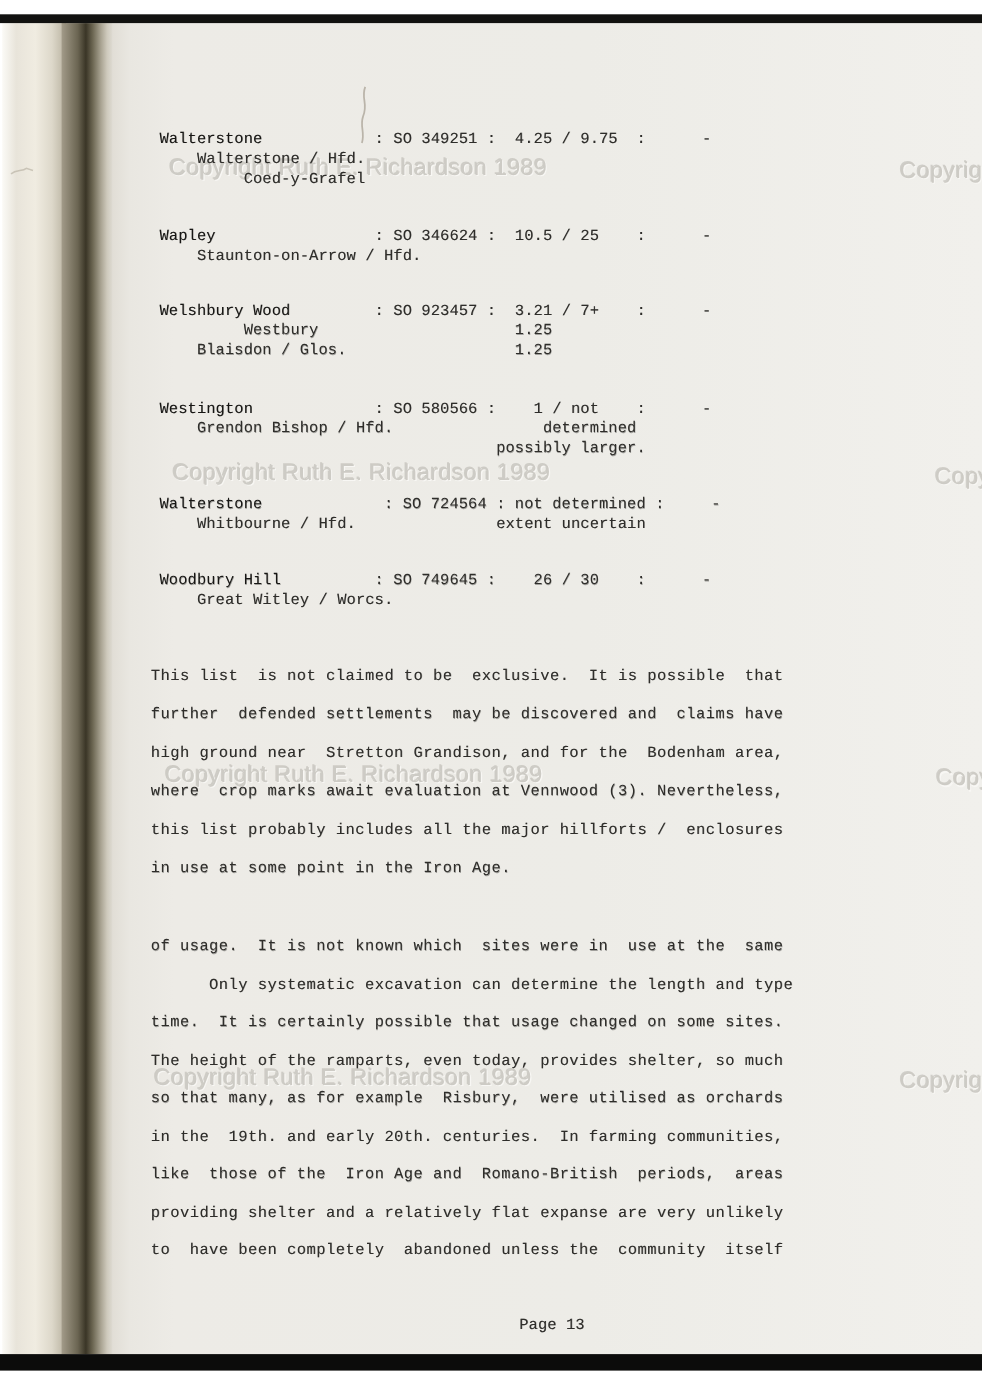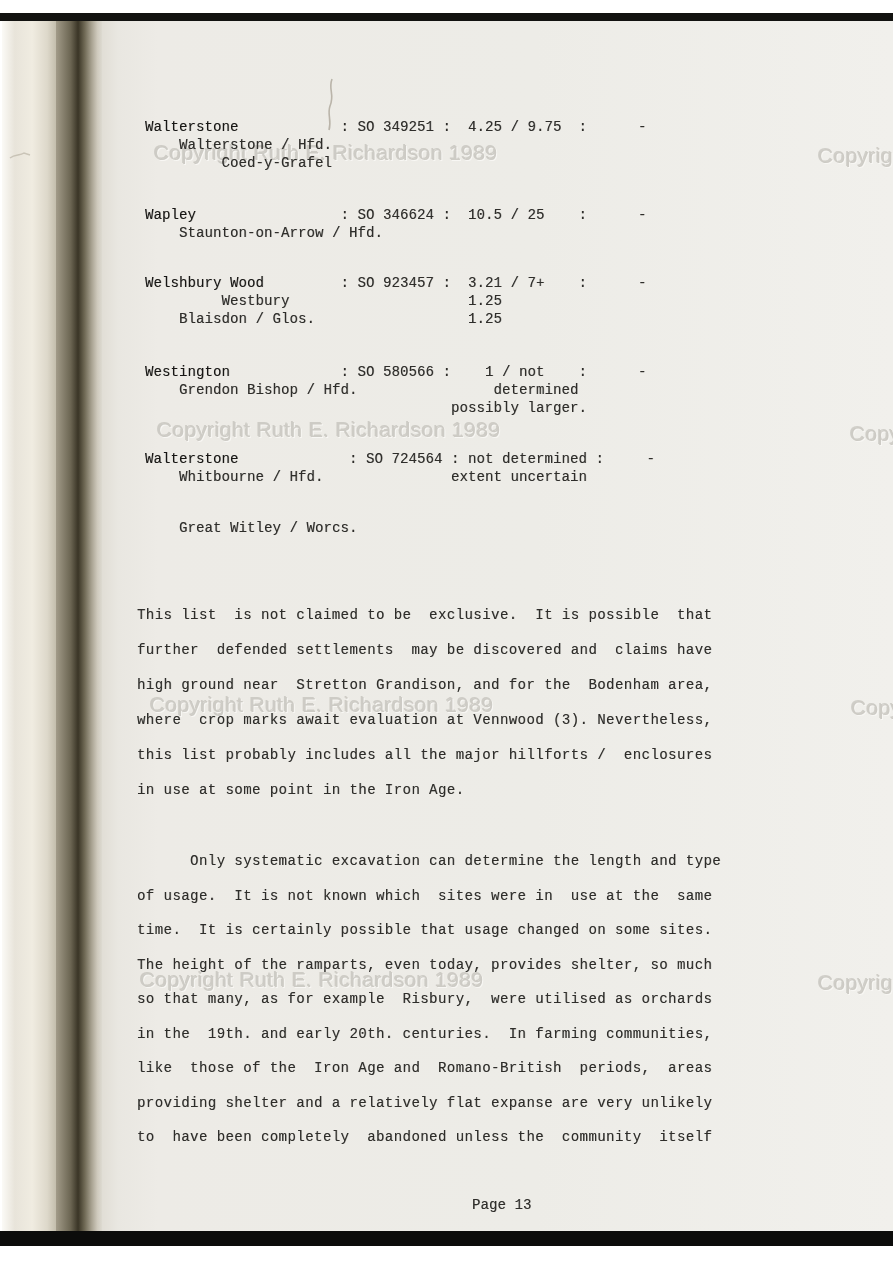--- a/index.html
+++ b/index.html
@@ -99,39 +99,40 @@
     </div>
 
     <div class="entry" style="top:450px;">
       <div class="tline"><span class="site-name">Walterstone</span><span>             : SO 724564 : not determined :     -</span></div>
       <div>
           <div class="tline">    Whitbourne / Hfd.               extent uncertain</div>
         </div>
     </div>
 
     <div class="entry" style="top:519px;">
+      <div class="tline"><span class="site-name">Woodbury Hill</span><span>          : SO 749645 :    26 / 30    :      -</span></div>
       <div>
           <div class="tline">    Great Witley / Worcs.</div>
         </div>
     </div>
 
   </div>
 
   <div class="tw para" style="top:598px;">
       <div class="tline">This list  is not claimed to be  exclusive.  It is possible  that</div>
       <div class="tline">further  defended settlements  may be discovered and  claims have</div>
       <div class="tline">high ground near  Stretton Grandison, and for the  Bodenham area,</div>
       <div class="tline">where  crop marks await evaluation at Vennwood (3). Nevertheless,</div>
       <div class="tline">this list probably includes all the major hillforts /  enclosures</div>
       <div class="tline">in use at some point in the Iron Age.</div>
     </div>
 
   <div class="tw para para2" style="top:844px;">
+      <div class="tline">of usage.  It is not known which  sites were in  use at the  same</div>
       <div class="tline">      Only systematic excavation can determine the length and type</div>
-      <div class="tline">of usage.  It is not known which  sites were in  use at the  same</div>
       <div class="tline">time.  It is certainly possible that usage changed on some sites.</div>
       <div class="tline">The height of the ramparts, even today, provides shelter, so much</div>
       <div class="tline">so that many, as for example  Risbury,  were utilised as orchards</div>
       <div class="tline">in the  19th. and early 20th. centuries.  In farming communities,</div>
       <div class="tline">like  those of the  Iron Age and  Romano-British  periods,  areas</div>
       <div class="tline">providing shelter and a relatively flat expanse are very unlikely</div>
       <div class="tline">to  have been completely  abandoned unless the  community  itself</div>
     </div>
 
   <div class="tw page-number">Page 13</div>

